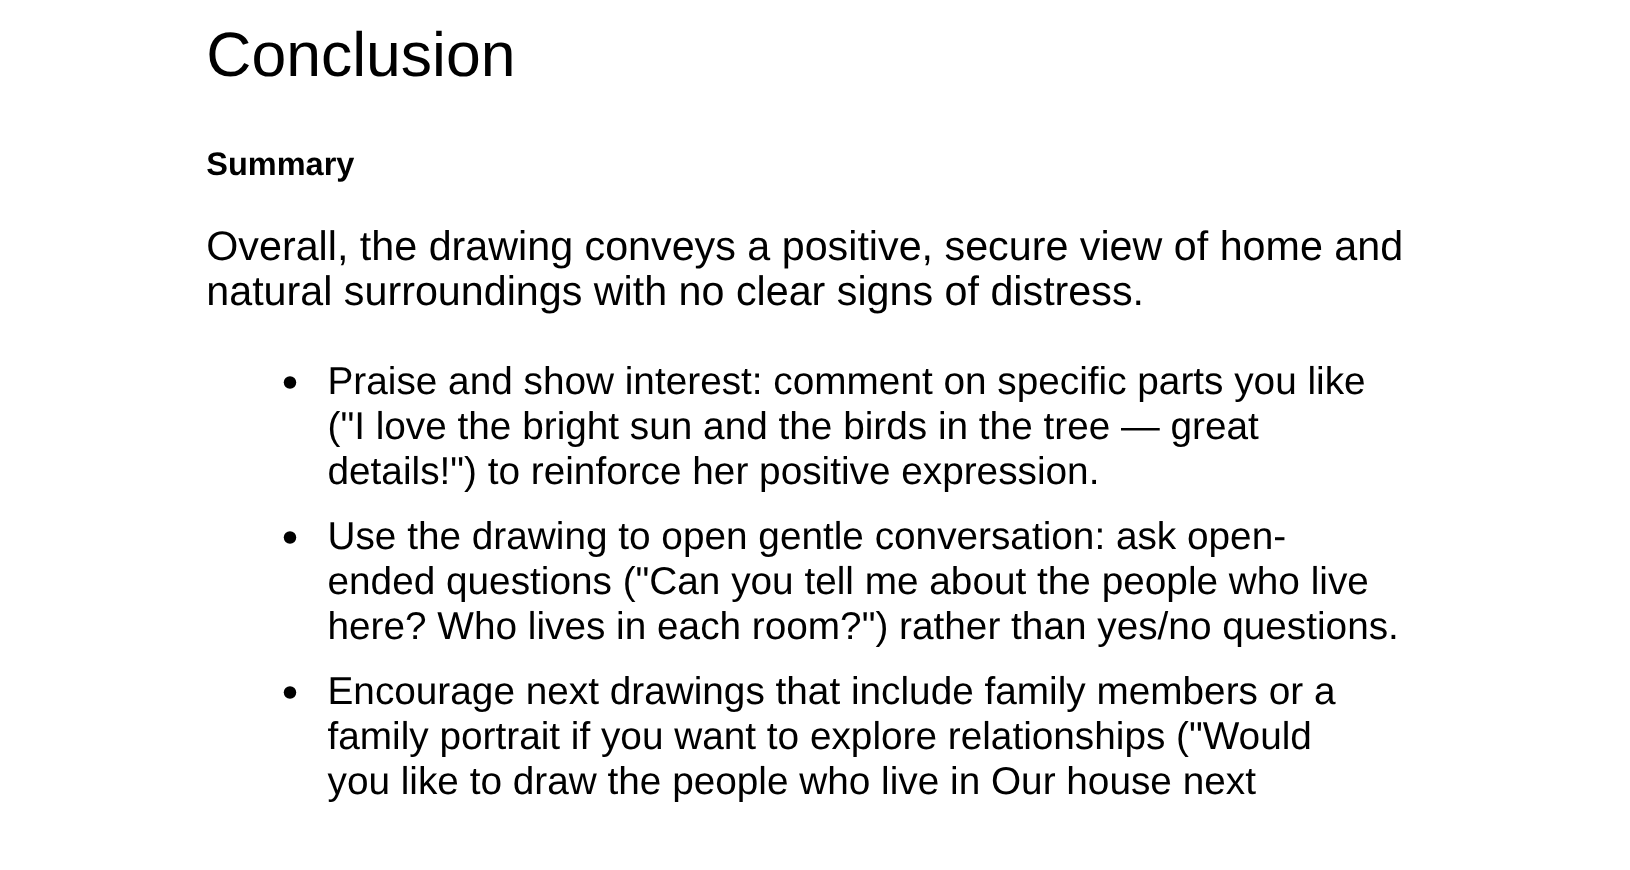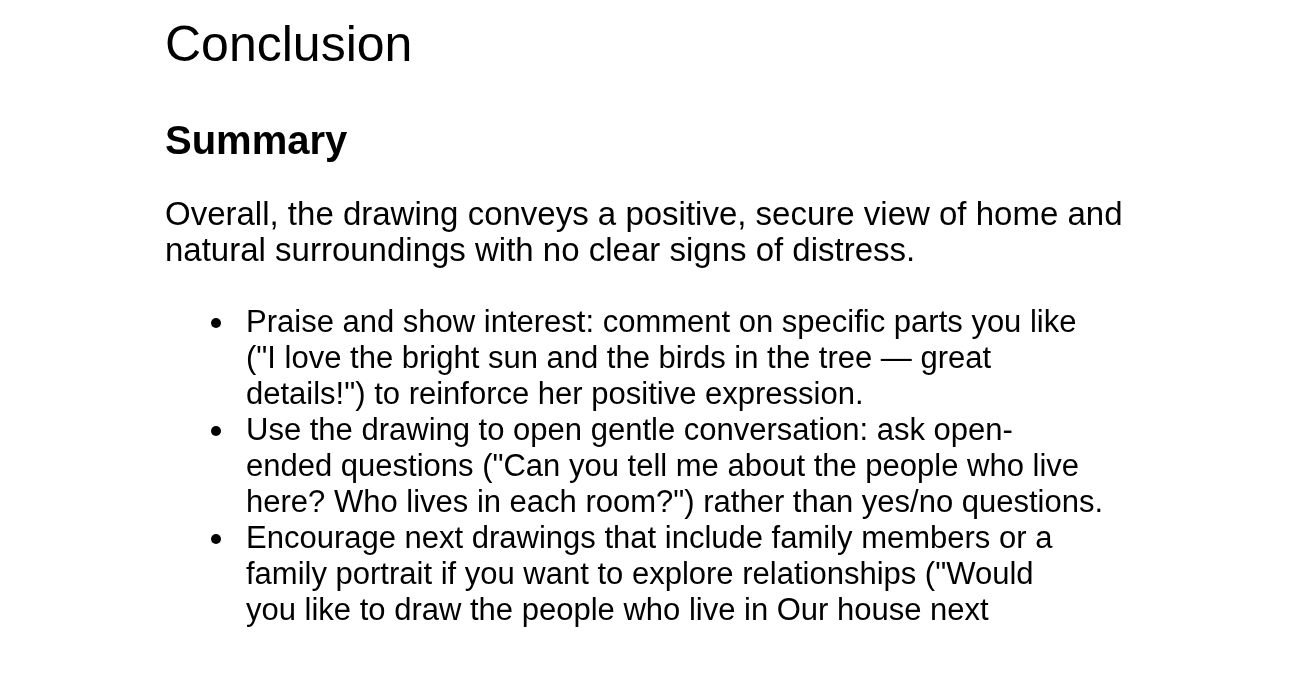--- a/index.html
+++ b/index.html
@@ -18,41 +18,41 @@
     width: 980px;
     padding: 14px 0 0 165px;
   }
   h1.title {
     font-size: 50px;
     line-height: 1.2;
     font-weight: 400;
     margin: 0 0 34px 0;
   }
   h2.section-heading {
-    font-size: 40px;
+    font-size: 26px;
     line-height: 1.2;
     font-weight: 700;
     margin: 42px 0 32px 0;
   }
   p.body-text {
     font-size: 33px;
     line-height: 36px;
     margin: 0;
     white-space: pre-line;
   }
   ul.bullet-list {
     list-style: none;
     margin: 36px 0 0 0;
     padding: 0 0 0 81px;
   }
   ul.bullet-list li {
     position: relative;
     font-size: 31px;
     line-height: 36px;
-    margin: 0;
+    margin: 16px;
   }
   .li-text {
     white-space: pre-line;
   }
   .dot {
     position: absolute;
     left: -35px;
     top: 14px;
     width: 10px;
     height: 10px;

